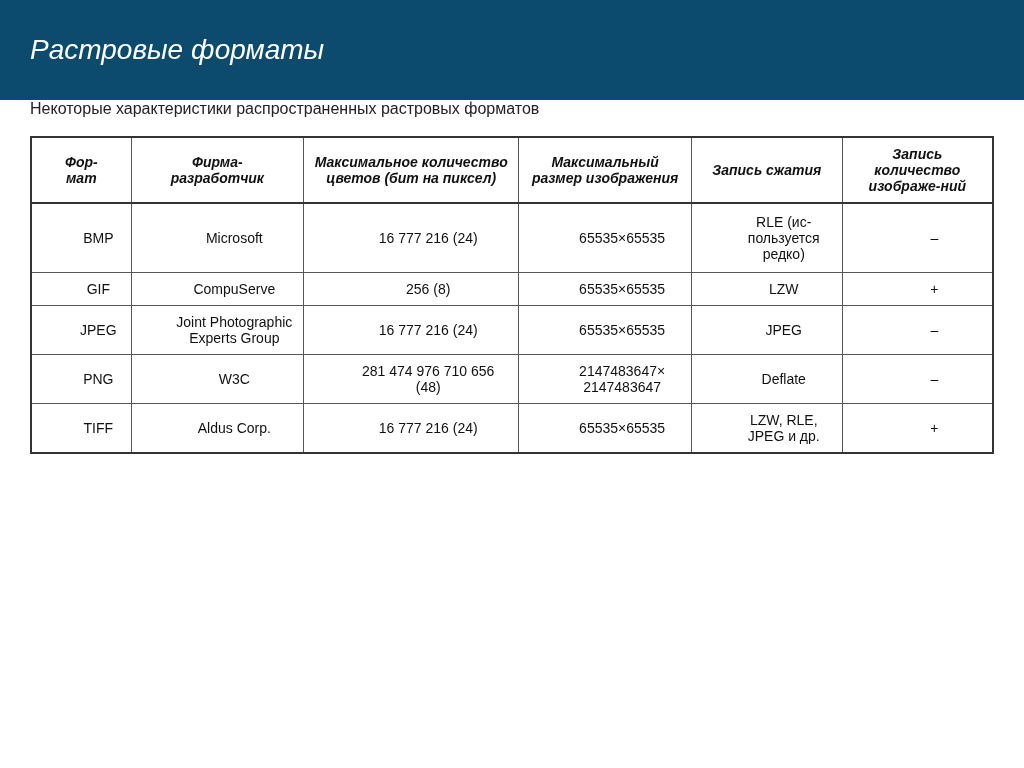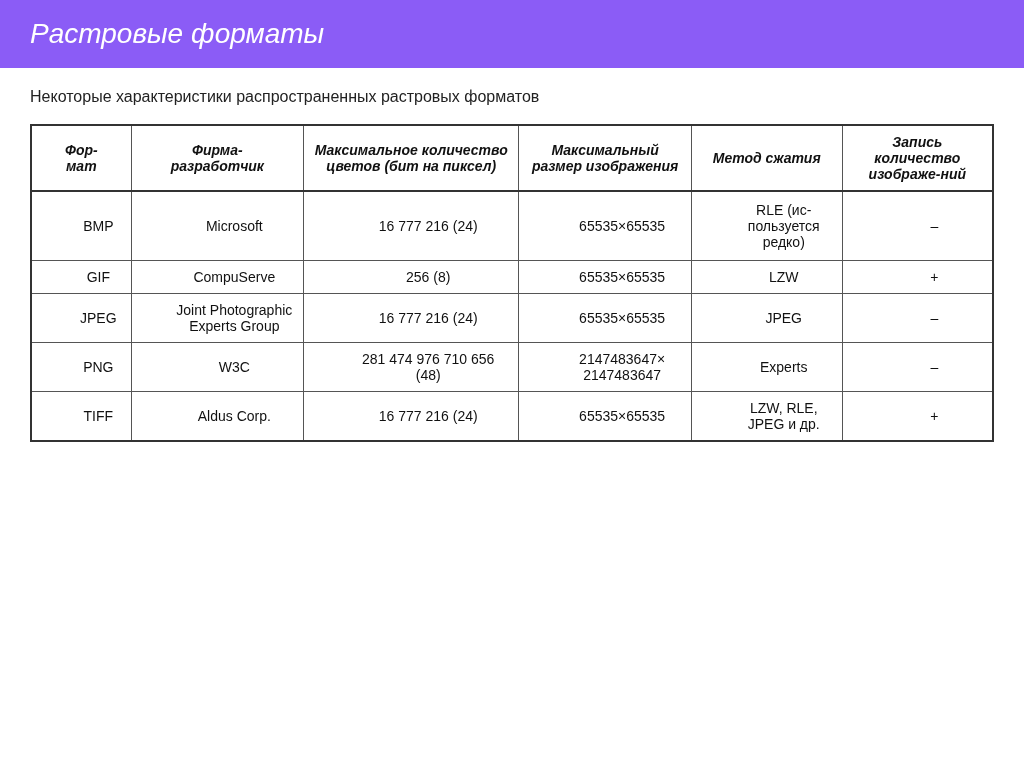--- a/index.html
+++ b/index.html
@@ -10,23 +10,22 @@
 
     body {
       width: 1024px;
       height: 768px;
       background: #ffffff;
       font-family: Arial, sans-serif;
       overflow: hidden;
     }
 
     .header {
-      background: #8b5cf6;
-      padding: 18px 30px;
-      margin-bottom: 20px;
+      background: #0c4a6e;
+      padding: 34px 30px;
     }
 
     .header-title {
       color: #ffffff;
       font-size: 28px;
       font-style: italic;
       font-weight: normal;
     }
 
     .subtitle {
@@ -113,21 +112,21 @@
 <p class="subtitle">Некоторые характеристики распространенных растровых форматов</p>
 
 <div class="table-wrapper">
   <table>
     <thead>
       <tr>
         <th class="col-format">Фор-<br>мат</th>
         <th class="col-company">Фирма-<br>разработчик</th>
         <th class="col-colors">Максимальное количество цветов (бит на пиксел)</th>
         <th class="col-size">Максимальный размер изображения</th>
-        <th class="col-method">Метод сжатия</th>
+        <th class="col-method">Запись сжатия</th>
         <th class="col-multi">Запись количество изображе-ний</th>
       </tr>
     </thead>
     <tbody id="table-body">
     <tr>
           <td>BMP</td>
           <td>Microsoft</td>
           <td>16 777 216 (24)</td>
           <td>65535×65535</td>
           <td>RLE (ис-<br>пользуется<br>редко)</td>
@@ -147,21 +146,21 @@
           <td>16 777 216 (24)</td>
           <td>65535×65535</td>
           <td>JPEG</td>
           <td>–</td>
         </tr>
         <tr>
           <td>PNG</td>
           <td>W3C</td>
           <td>281 474 976 710 656 (48)</td>
           <td>2147483647×<br>2147483647</td>
-          <td>Experts</td>
+          <td>Deflate</td>
           <td>–</td>
         </tr>
         <tr>
           <td>TIFF</td>
           <td>Aldus Corp.</td>
           <td>16 777 216 (24)</td>
           <td>65535×65535</td>
           <td>LZW, RLE,<br>JPEG и др.</td>
           <td>+</td>
         </tr>

